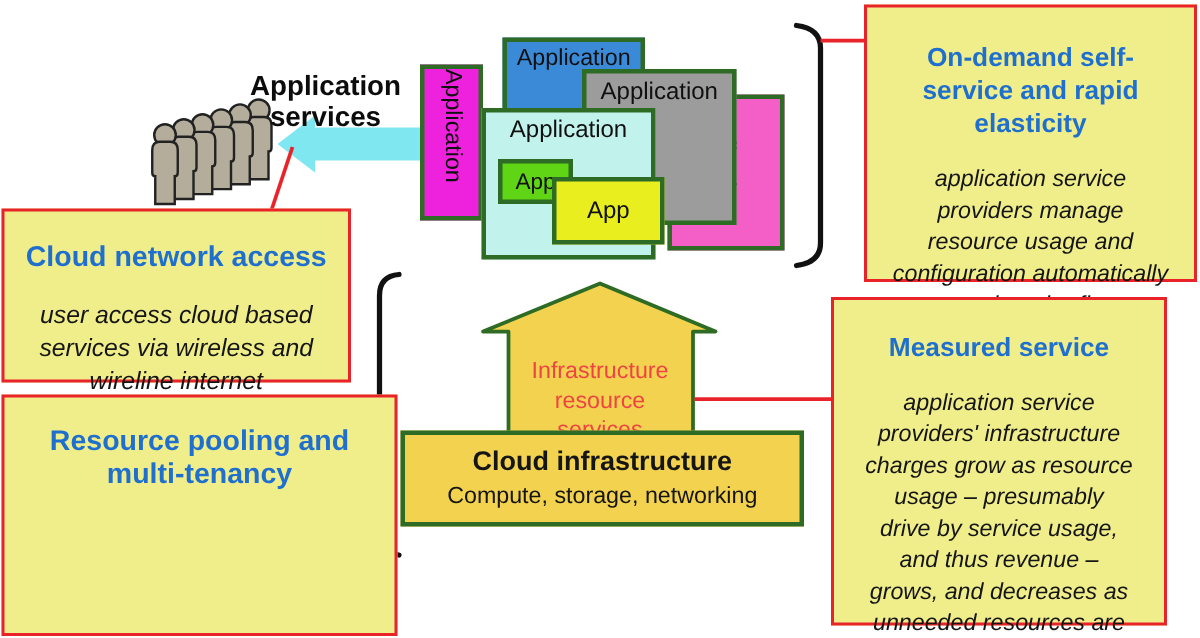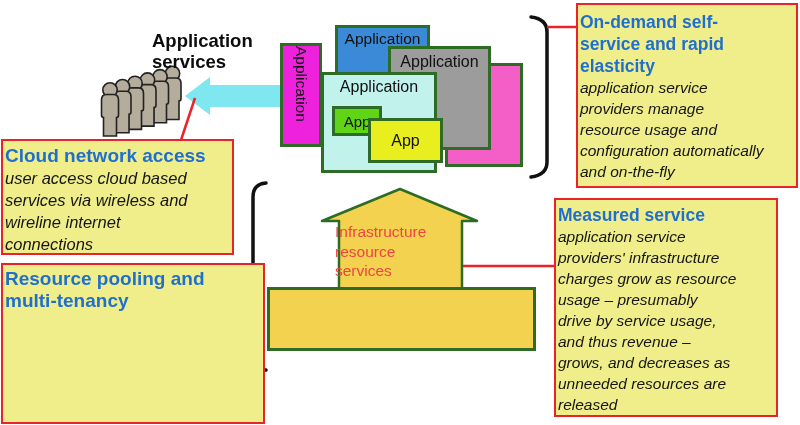--- a/index.html
+++ b/index.html
@@ -10,21 +10,21 @@
     --gold:#f2d24e; --cyan_arrow:#7ee7ef; --red_line:#e8232a;
     --people:#b5ad9c; --bracket:#111111;
   }
   html,body{margin:0;padding:0;background:#ffffff;}
   #stage{
     position:relative;width:800px;height:425px;overflow:hidden;
     font-family:"Liberation Sans",sans-serif;color:var(--text_black);
     background:#ffffff;
   }
   #stage *{box-sizing:border-box;}
-  .lines{white-space:pre-line;text-align:left;}
+  .lines{white-space:pre-line;text-align:center;margin-top:16px;}
   svg.layer{position:absolute;left:0;top:0;z-index:1;}
 
   .callout{
     position:absolute;background:var(--callout_bg);
     border:2.5px solid var(--callout_border);
     text-align:center;z-index:2;padding:3px 2px;
   }
   .callout .title{font-weight:bold;color:var(--heading_blue);}
   .callout .body{color:var(--text_black);font-style:italic;}
 
@@ -137,20 +137,22 @@
   </div>
   <div id="app-yellow" class="appbox center">
     <span>App</span>
   </div>
 
   <div id="infra-arrow-label" class="lines">Infrastructure
 resource
 services</div>
 
   <div id="cloud-box">
+    <div class="title">Cloud infrastructure</div>
+    <div class="subtitle">Compute, storage, networking</div>
   </div>
 
   <div id="box-broad" class="callout">
     <div class="title lines">Cloud network access</div>
     <div class="body lines">user access cloud based
 services via wireless and
 wireline internet
 connections</div>
   </div>
 

